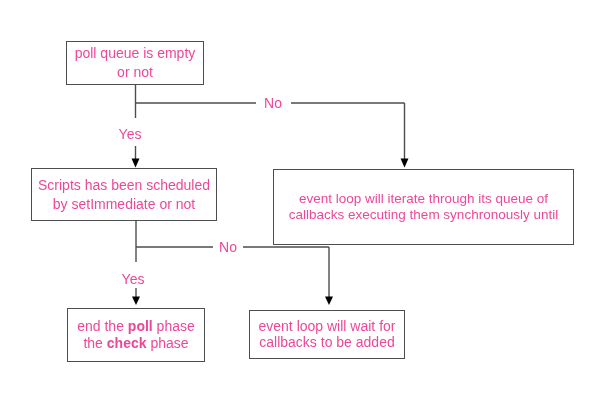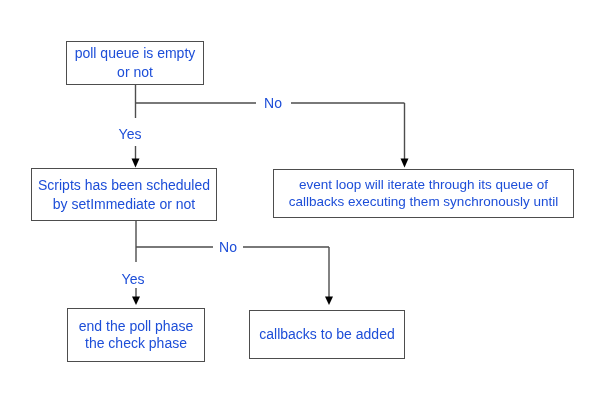--- a/index.html
+++ b/index.html
@@ -2,21 +2,21 @@
 <html><head>
 <meta charset="utf-8">
 <style>
   html, body { margin: 0; padding: 0; background: #ffffff; }
   .canvas {
     position: relative;
     width: 600px;
     height: 406px;
     background: #ffffff;
     font-family: "Liberation Sans", sans-serif;
-    color: #1d4ed8;
+    color: #ec4899;
     overflow: hidden;
   }
   .connectors {
     position: absolute;
     left: 0; top: 0;
     width: 600px; height: 406px;
   }
   .node {
     position: absolute;
     box-sizing: border-box;
@@ -26,36 +26,36 @@
     flex-direction: column;
     justify-content: center;
     align-items: center;
     text-align: center;
     font-size: 14px;
     line-height: 19px;
   }
   .node .nl { white-space: pre; }
   #n1 { left: 66px;  top: 41px;  width: 138px; height: 44px; }
   #n2 { left: 31px;  top: 168px; width: 186px; height: 53px; }
-  #n3 { left: 273px; top: 169px; width: 301px; height: 49px; font-size: 13.5px; line-height: 16.5px; }
+  #n3 { left: 273px; top: 169px; width: 301px; height: 76px; font-size: 13.5px; line-height: 16.5px; }
   #n4 { left: 249px; top: 310px; width: 156px; height: 49px; line-height: 15.5px; }
   #n5 { left: 67px;  top: 308px; width: 138px; height: 54px; line-height: 17.5px; }
   .edge-label {
     position: absolute;
     transform: translate(-50%, -50%);
     font-size: 14px;
     background: #ffffff;
     padding: 0 2px;
     white-space: nowrap;
   }
   #lyes1 { left: 130px; top: 134px; }
   #lno1  { left: 273px; top: 103px; }
   #lyes2 { left: 133px; top: 279px; }
   #lno2  { left: 228px; top: 247px; }
-  .b { font-weight: normal; margin-top: 16px; }
+  .b { font-weight: bold; margin-top: 16px; }
 </style>
 </head>
 <body>
 
 <div class="canvas">
 
   <svg class="connectors" viewBox="0 0 600 406" xmlns="http://www.w3.org/2000/svg">
     <g fill="none" stroke="#4d4d4d" stroke-width="1.4">
       <path d="M135.5 83 V118"></path>
       <path d="M135.5 103 H256"></path>
@@ -85,20 +85,21 @@
     <div class="nl">Scripts has been scheduled</div>
     <div class="nl">by setImmediate or not</div>
   </div>
 
   <div class="node" id="n3">
     <div class="nl">event loop will iterate through its queue of</div>
     <div class="nl">callbacks executing them synchronously until</div>
   </div>
 
   <div class="node" id="n4">
+    <div class="nl">event loop will wait for</div>
     <div class="nl">callbacks to be added</div>
   </div>
 
   <div class="node" id="n5">
     <div class="nl"><span>end the </span><span class="b">poll</span><span> phase</span></div>
     <div class="nl"><span>the </span><span class="b">check</span><span> phase</span></div>
   </div>
 
   <div class="edge-label" id="lyes1">Yes</div>
   <div class="edge-label" id="lno1">No</div>

